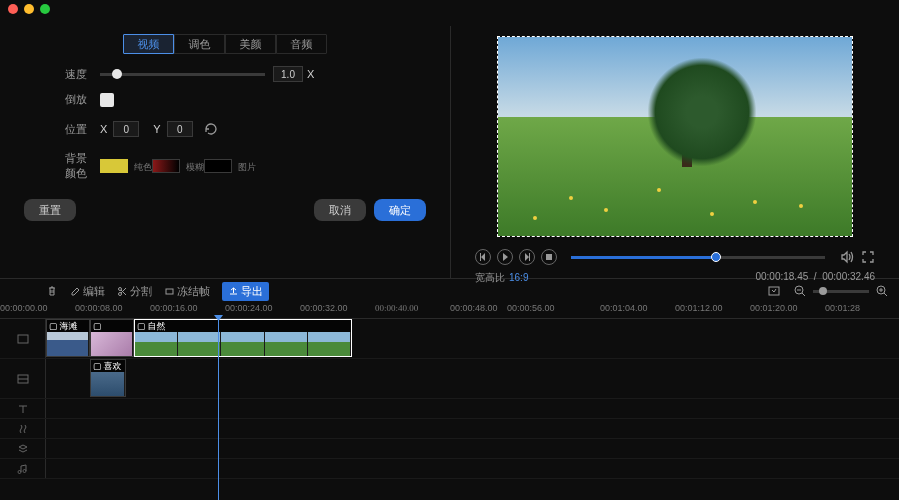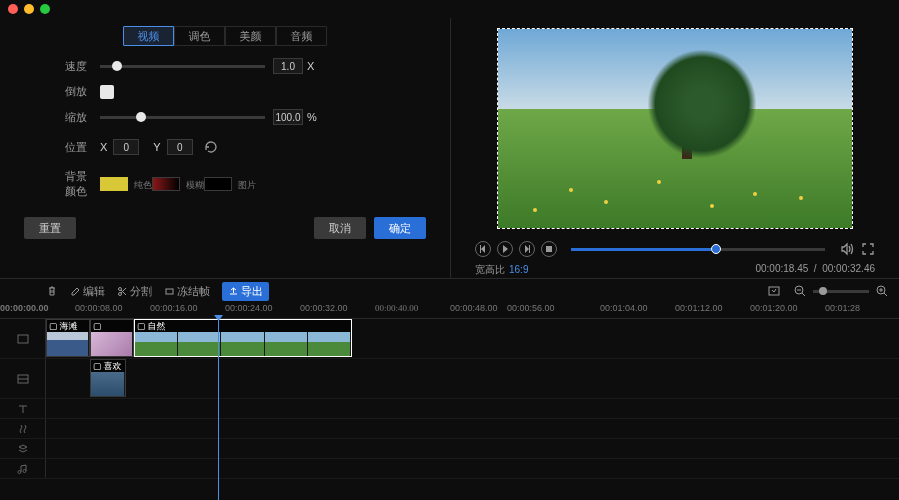--- a/index.html
+++ b/index.html
@@ -1,39 +1,39 @@
 <!DOCTYPE html>
 <html><head>
 <meta charset="utf-8">
 <style>
 *{margin:0;padding:0;box-sizing:border-box;font-family:-apple-system,BlinkMacSystemFont,"Segoe UI",sans-serif}
 body{background:#0d0d0d;width:899px;height:500px;overflow:hidden;color:#cfcfcf;font-size:11px;position:relative}
 .traffic-lights{position:absolute;top:4px;left:8px;display:flex;gap:6px;z-index:10}
 .traffic-lights span{width:10px;height:10px;border-radius:50%}
 .tl-close{background:#ff5f56}.tl-min{background:#ffbd2e}.tl-max{background:#27c93f}
-.top-region{display:flex;height:278px;padding-top:18px}
+.top-region{display:flex;height:278px;padding-top:26px}
 .edit-panel{width:451px;padding:8px 12px;border-right:1px solid #2a2a2a}
 .tab-bar{display:flex;justify-content:center;margin-bottom:12px}
 .tab-bar button{width:51px;height:20px;background:transparent;border:1px solid #2a2a2a;color:#9a9a9a;font-size:11px;cursor:pointer}
 .tab-bar button:first-child{border-radius:1px 0 0 1px}.tab-bar button:last-child{border-radius:0 1px 1px 0}
 .tab-bar button.active{color:#4c8fe8;border-color:#4c8fe8;background:#1a2332}
 .form-row{display:flex;align-items:center;margin-bottom:10px;padding-left:92px}
 .form-label{width:32px;color:#9a9a9a;font-size:11px;margin-right:8px;text-align:center;margin-left:-44px}
 .slider{width:165px;height:3px;background:#3a3a3a;position:relative;margin-right:8px}
 .slider-thumb{position:absolute;width:10px;height:10px;border-radius:50%;background:#e8e8e8;top:-4px;transform:translateX(-50%)}
 .num-input{width:26px;height:16px;background:#1a1a1a;border:1px solid #3a3a3a;color:#cfcfcf;font-size:10px;text-align:center}
 .num-input.wider{width:30px}
 .checkbox{width:14px;height:14px;background:#e8e8e8;border-radius:2px}
 .icon-btn{width:24px;height:24px;display:flex;align-items:center;justify-content:center;margin-right:8px;cursor:pointer;color:#9a9a9a}
 .rotate-icons{display:flex}
 .color-swatch{width:28px;height:14px;border:1px solid #3a3a3a;margin-right:6px}
 .swatch-label{font-size:9px;color:#777;text-align:center;display:block;margin-top:2px}
 .swatch-group{display:flex;flex-direction:row;align-items:center}
 .btn-row{display:flex;justify-content:space-between;margin-top:18px;padding:0 12px}
-.btn{width:52px;height:22px;border:none;font-size:11px;cursor:pointer;border-radius:2px}
+.btn{width:52px;height:22px;border:none;font-size:11px;cursor:pointer;border-radius:8px}
 .btn-default{background:#3a3a3a;color:#cfcfcf}
 .btn-primary{background:#2a6fd8;color:#fff}
 .preview-panel{flex:1;padding:10px 24px}
 .preview-frame{width:356px;height:201px;border:1px dashed #fff;margin:0 auto;position:relative;overflow:hidden}
 .sky{height:40%;background:linear-gradient(180deg,#6fa8d6 0%,#c8dbe6 100%)}
 .tree{position:absolute;left:42%;top:10%;width:110px;height:110px;background:radial-gradient(circle,#2d5a2d 20%,#1f4a1f 60%,transparent 70%)}
 .trunk{position:absolute;left:52%;top:35%;width:10px;height:60px;background:#3a2a1a}
 .grass{height:60%;background:linear-gradient(180deg,#6fa848 0%,#3d7a28 100%)}
 .flower{position:absolute;width:4px;height:4px;background:#f0d040;border-radius:50%}
 .transport{display:flex;align-items:center;margin-top:12px;gap:6px}
@@ -96,28 +96,20 @@
       <input class="num-input wider" value="1.0" style="">
       <span style="margin-left:4px">X</span>
     </div>
 
     <div class="form-row">
       <span class="form-label">倒放</span>
       <div class="checkbox"></div>
     </div>
 
 
-    <div class="form-row">
-      <span class="form-label">缩放</span>
-      <div class="slider">
-          <div class="slider-thumb" style="left:25%"></div>
-        </div>
-      <input class="num-input wider" value="100.0" style="">
-      <span style="margin-left:4px">%</span>
-    </div>
 
     <div class="form-row">
       <span class="form-label">位置</span>
       <span style="margin-right:6px">X</span>
       <input class="num-input" value="0" style="">
       <span style="margin:0 6px 0 14px">Y</span>
       <input class="num-input" value="0" style="">
       <div class="icon-btn" style="margin-left:6px">
           <svg width="14" height="14" viewBox="0 0 14 14" fill="none" stroke="#9a9a9a" stroke-width="1.3">
             <path d="M2 7 A5 5 0 1 1 4 11 M2 10 L2 7 L5 7"></path>
@@ -260,21 +252,21 @@
       <div>
           <svg width="14" height="14" viewBox="0 0 14 14" fill="none" stroke="#9a9a9a" stroke-width="1">
             <circle cx="6" cy="6" r="4"></circle>
             <path d="M4 6 H8 M6 4 V8 M9 9 L12 12"></path>
           </svg>
         </div>
     </div>
   </div>
 
   <div class="ruler" id="ruler">
-      <span style="left: 0px; font-weight: bold;">00:00:00.00</span>
+      <span style="left: 0px;">00:00:00.00</span>
       <span style="left: 75px;">00:00:08.00</span>
       <span style="left: 150px;">00:00:16.00</span>
       <span style="left: 225px;">00:00:24.00</span>
       <span style="left: 300px;">00:00:32.00</span>
       <span style="left: 375px; font-family: Liberation Serif, serif;">00:00:40.00</span>
       <span style="left: 450px;">00:00:48.00</span>
       <span style="left: 507px;">00:00:56.00</span>
       <span style="left: 600px;">00:01:04.00</span>
       <span style="left: 675px;">00:01:12.00</span>
       <span style="left: 750px;">00:01:20.00</span>

